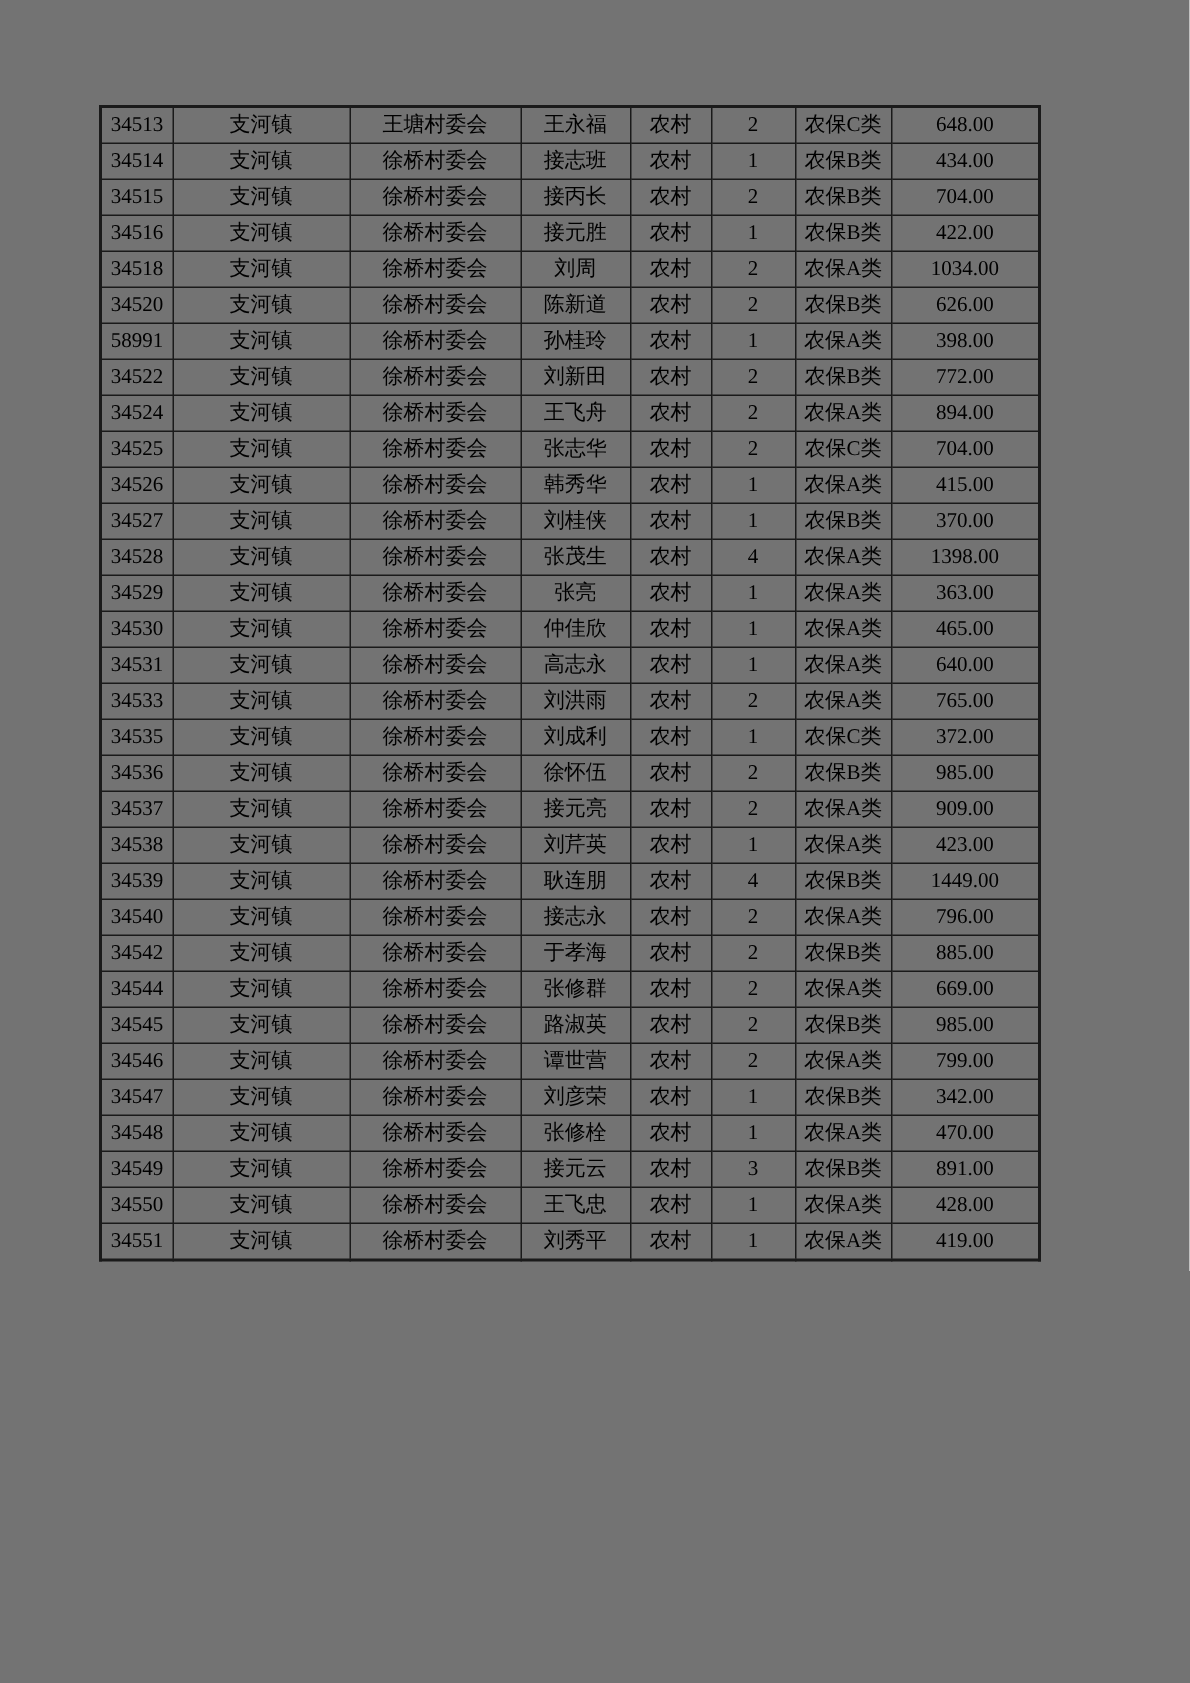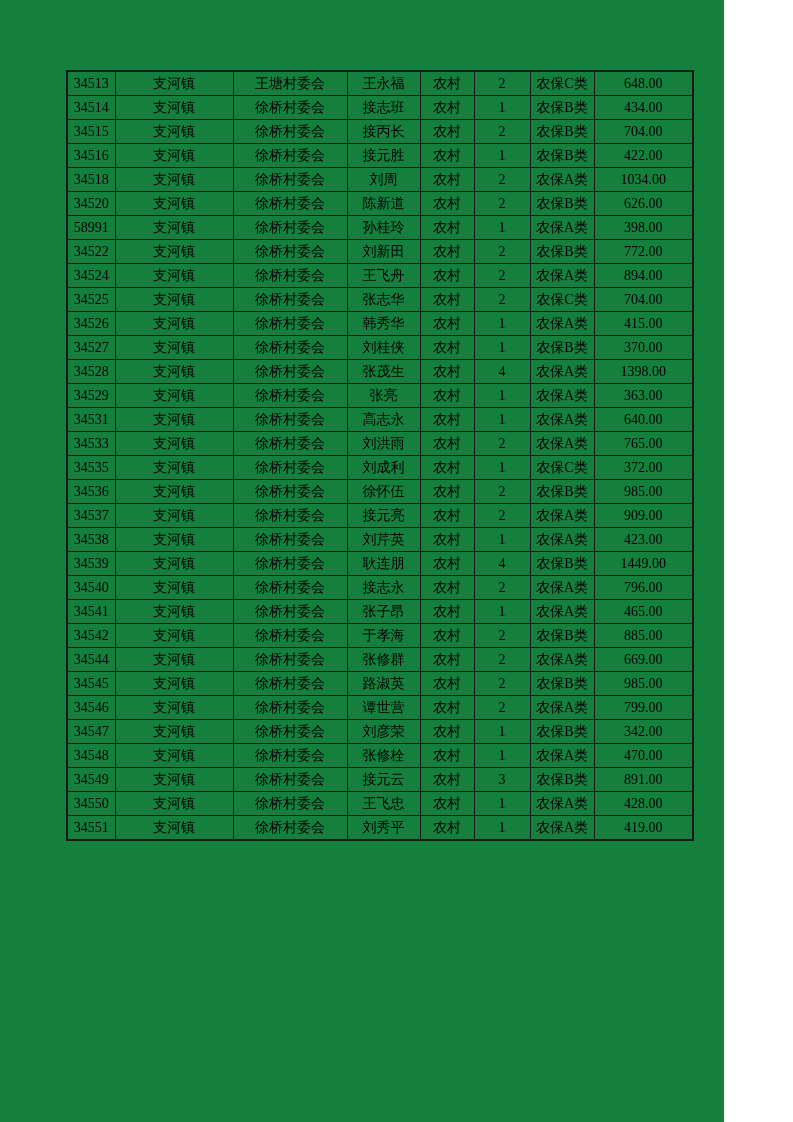--- a/index.html
+++ b/index.html
@@ -2,23 +2,23 @@
 <html><head>
 <meta charset="utf-8">
 <style>
   html, body {
     margin: 0;
     padding: 0;
     background: #ffffff;
   }
   .page {
     position: relative;
-    width: 724px;
+    width: 793px;
     height: 1122px;
-    background: #15803d;
+    background: #737373;
     font-family: "Liberation Serif", "DejaVu Serif", serif;
     color: #000000;
     overflow: hidden;
   }
   table.records {
     position: absolute;
     left: 66px;
     top: 70px;
     width: 626px;
     border-collapse: collapse;
@@ -196,20 +196,30 @@
           <td>34529</td>
           <td>支河镇</td>
           <td>徐桥村委会</td>
           <td>张亮</td>
           <td>农村</td>
           <td>1</td>
           <td>农保A类</td>
           <td>363.00</td>
         </tr>
         <tr>
+          <td>34530</td>
+          <td>支河镇</td>
+          <td>徐桥村委会</td>
+          <td>仲佳欣</td>
+          <td>农村</td>
+          <td>1</td>
+          <td>农保A类</td>
+          <td>465.00</td>
+        </tr>
+        <tr>
           <td>34531</td>
           <td>支河镇</td>
           <td>徐桥村委会</td>
           <td>高志永</td>
           <td>农村</td>
           <td>1</td>
           <td>农保A类</td>
           <td>640.00</td>
         </tr>
         <tr>
@@ -274,30 +284,20 @@
         </tr>
         <tr>
           <td>34540</td>
           <td>支河镇</td>
           <td>徐桥村委会</td>
           <td>接志永</td>
           <td>农村</td>
           <td>2</td>
           <td>农保A类</td>
           <td>796.00</td>
-        </tr>
-        <tr>
-          <td>34541</td>
-          <td>支河镇</td>
-          <td>徐桥村委会</td>
-          <td>张子昂</td>
-          <td>农村</td>
-          <td>1</td>
-          <td>农保A类</td>
-          <td>465.00</td>
         </tr>
         <tr>
           <td>34542</td>
           <td>支河镇</td>
           <td>徐桥村委会</td>
           <td>于孝海</td>
           <td>农村</td>
           <td>2</td>
           <td>农保B类</td>
           <td>885.00</td>

